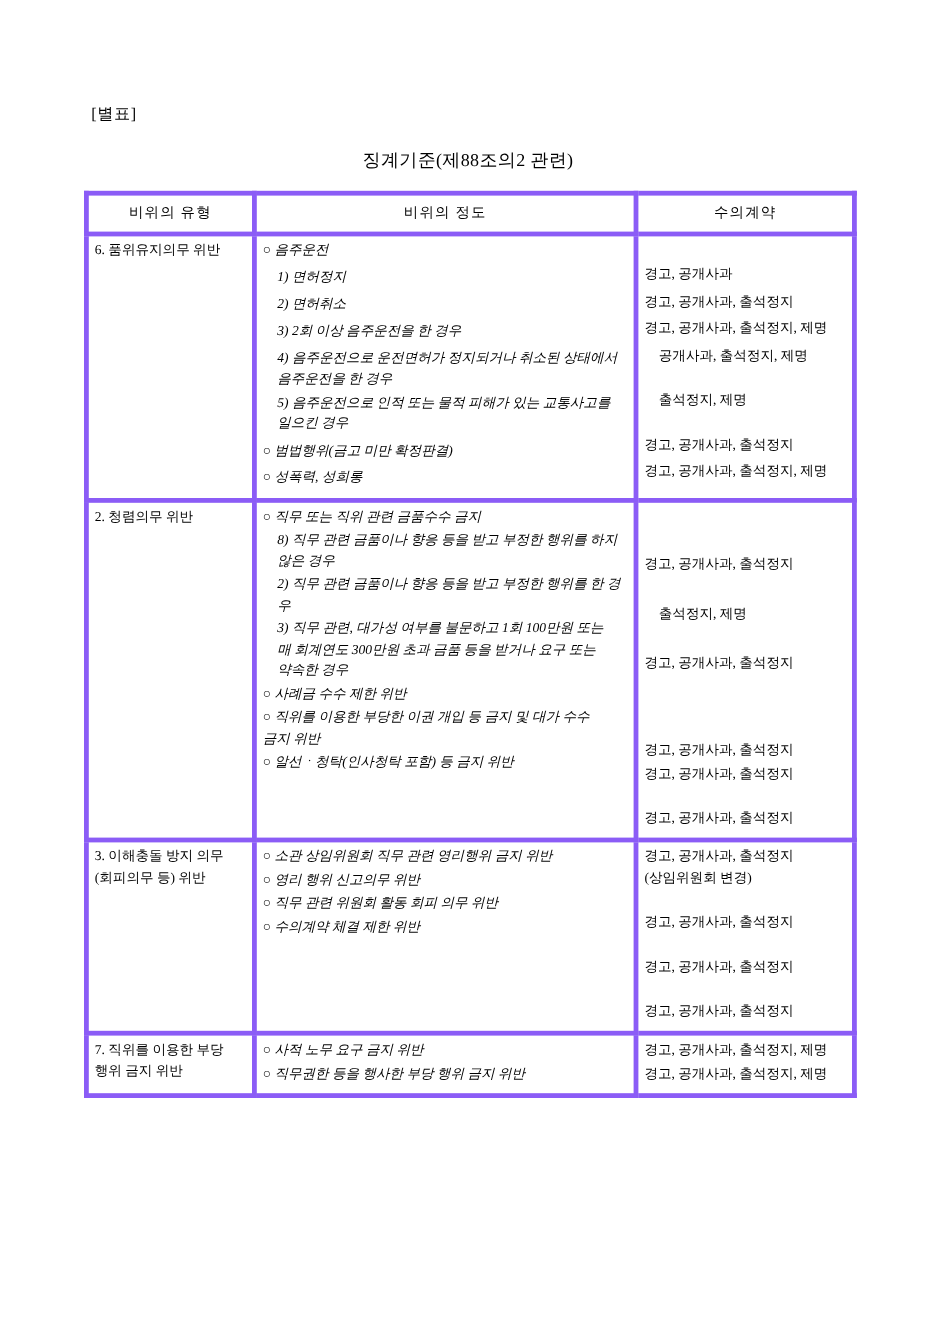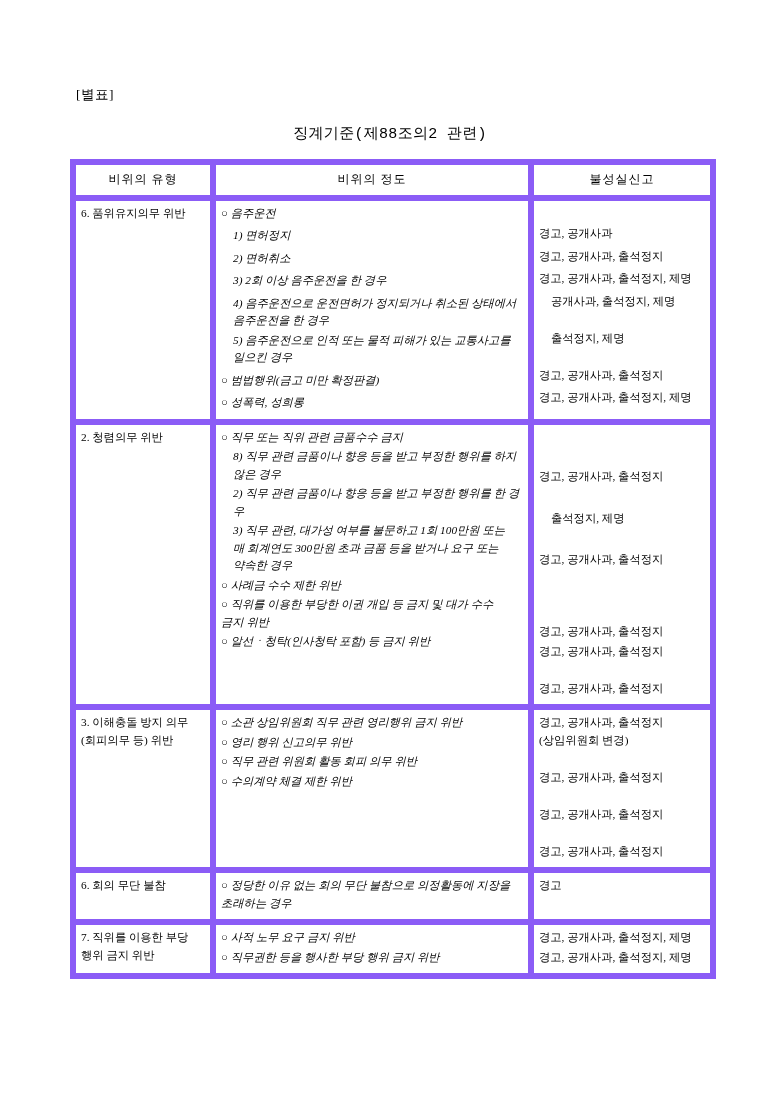--- a/index.html
+++ b/index.html
@@ -24,30 +24,29 @@
   .bracket-label {
     font-size: 13.5px;
     letter-spacing: 0.5px;
     margin: 0 0 20px 6px;
   }
   .doc-title {
     text-align: center;
     font-size: 15px;
     letter-spacing: 0.3px;
     margin: 0 0 16px 0;
-    font-family: Liberation Mono, monospace;
   }
   table.main {
     border-collapse: collapse;
     width: 640px;
     margin: 0 auto;
     table-layout: fixed;
   }
   table.main th, table.main td {
-    border: 6px solid #8b5cf6;
+    border: 4px solid #8b5cf6;
     vertical-align: top;
     font-size: 11.3px;
     line-height: 1.55;
     padding: 4px 5px 5px 5px;
     margin-left: 16px;
   }
   table.main thead th {
     text-align: center;
     font-weight: normal;
     font-size: 12px;
@@ -96,21 +95,21 @@
   <table class="main">
     <colgroup>
       <col class="c1">
       <col class="c2">
       <col class="c3">
     </colgroup>
     <thead>
       <tr>
         <th>비위의 유형</th>
         <th>비위의 정도</th>
-        <th>불성실신고</th>
+        <th>수의계약</th>
       </tr>
     </thead>
     <tbody>
 
       <tr>
         <td class="cat">6. 품위유지의무 위반</td>
         <td class="deg-cell">
           <span class="item">○ 음주운전</span>
           <span class="tiny-gap"></span>
           <span class="item indent1">1) 면허정지</span>
@@ -205,30 +204,20 @@
           <span class="std-line">경고, 공개사과, 출석정지</span>
           <span class="blank-line"></span>
           <span class="std-line">경고, 공개사과, 출석정지</span>
           <span class="blank-line"></span>
           <span class="std-line">경고, 공개사과, 출석정지</span>
         </td>
       </tr>
 
 
 
-      <tr>
-        <td class="cat">6. 회의 무단 불참</td>
-        <td class="deg-cell">
-          <span class="item">○ 정당한 이유 없는 회의 무단 불참으로 의정활동에 지장을
-초래하는 경우</span>
-        </td>
-        <td class="std-cell">
-          <span class="std-line">경고</span>
-        </td>
-      </tr>
 
       <tr>
         <td class="cat">7. 직위를 이용한 부당
    행위 금지 위반</td>
         <td class="deg-cell">
           <span class="item">○ 사적 노무 요구 금지 위반</span>
           <span class="spacer-sm"></span>
           <span class="item">○ 직무권한 등을 행사한 부당 행위 금지 위반</span>
         </td>
         <td class="std-cell">

